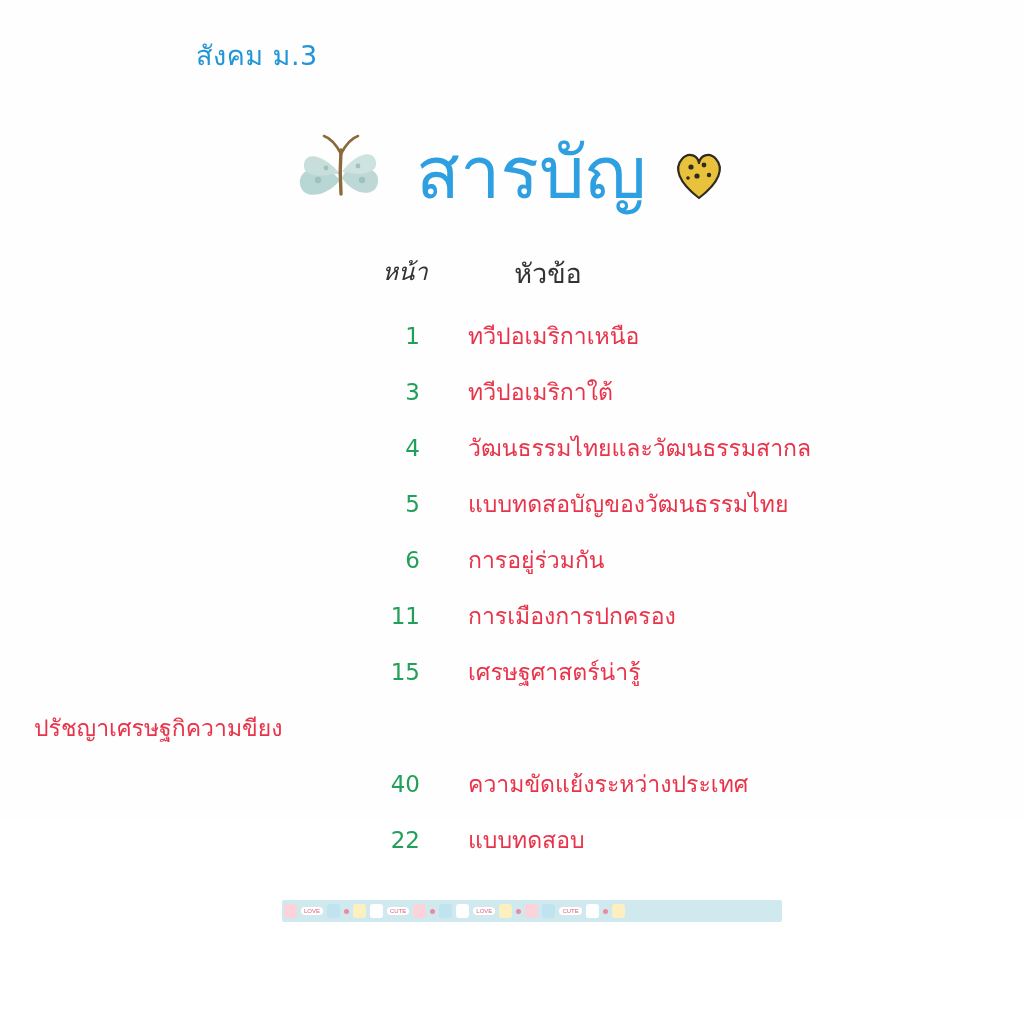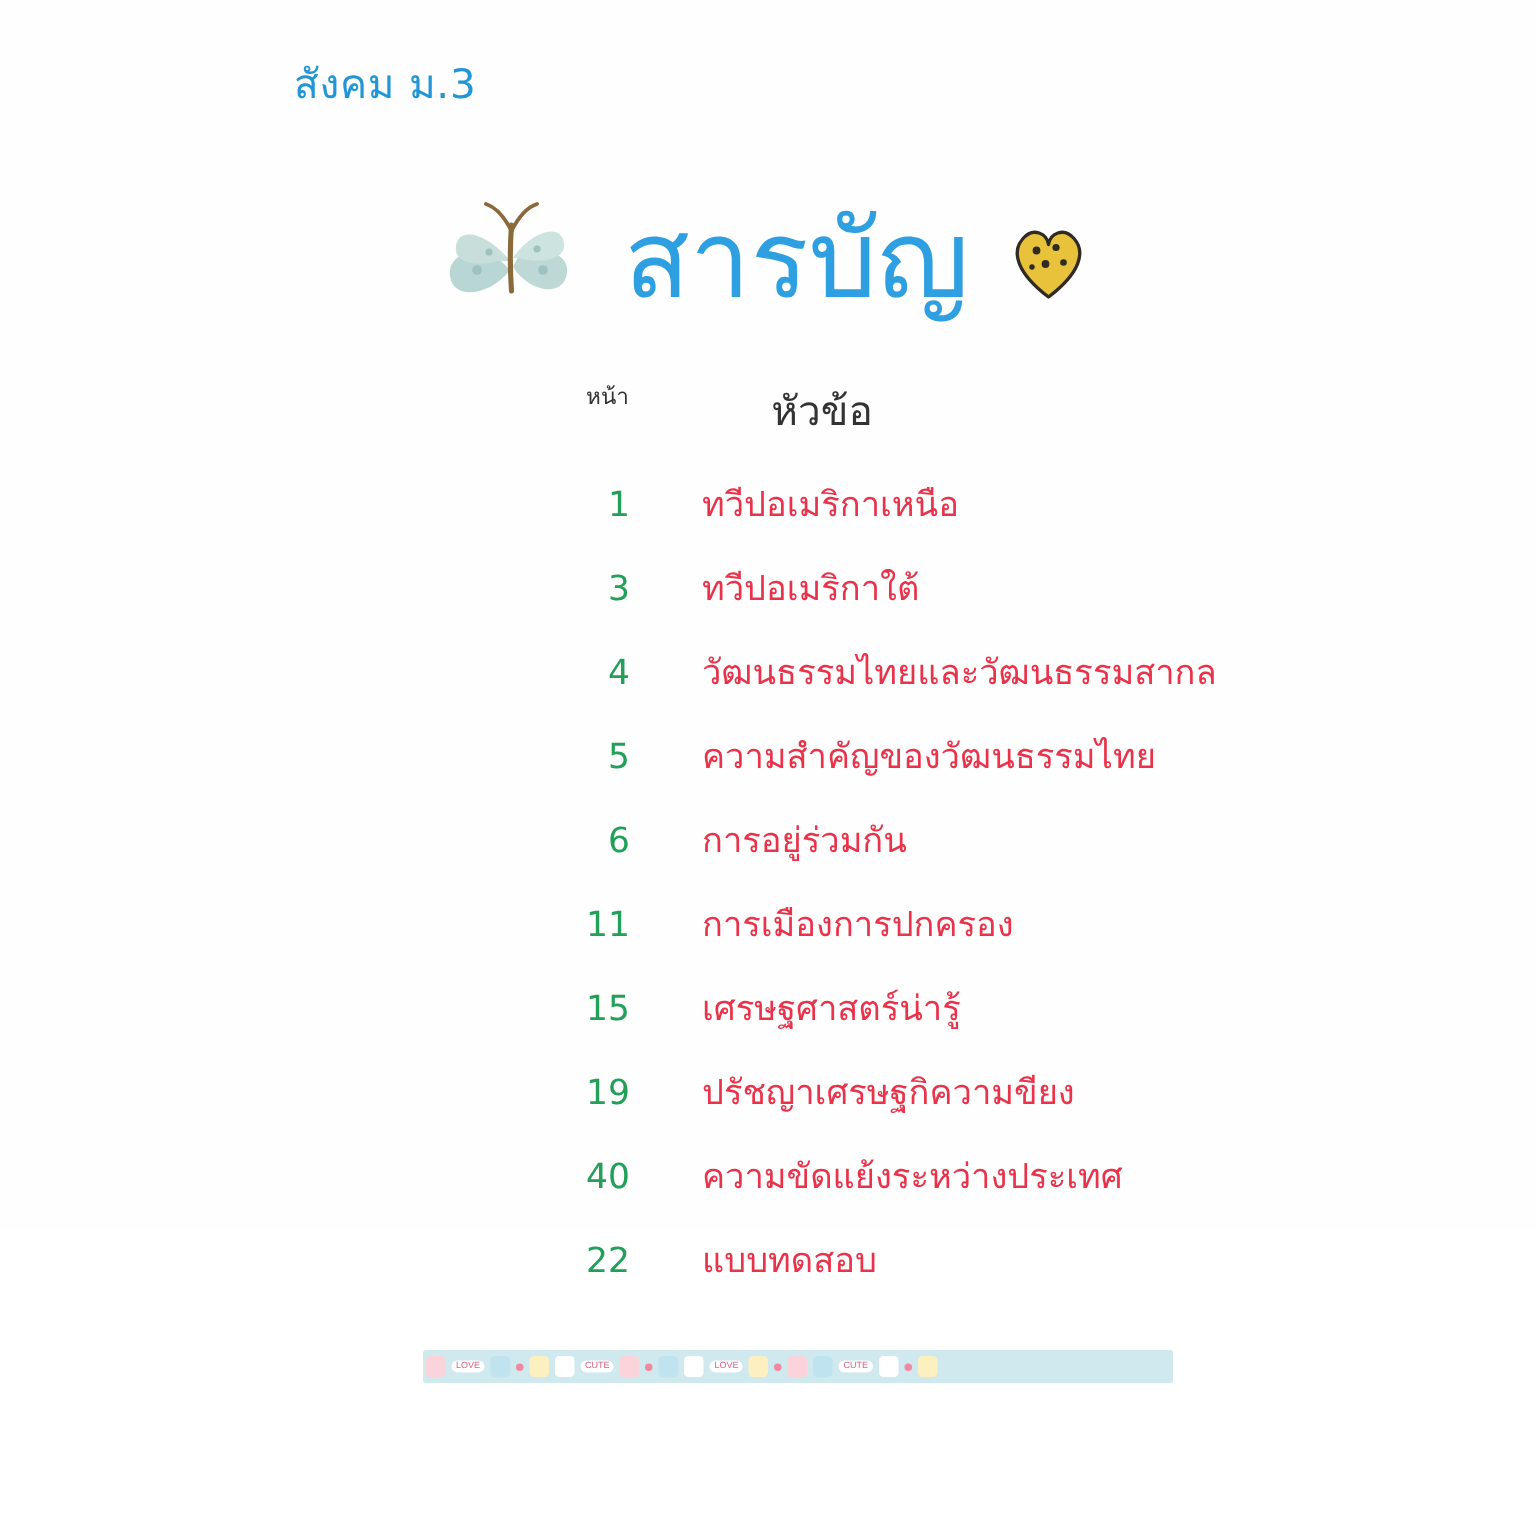--- a/index.html
+++ b/index.html
@@ -70,23 +70,24 @@
     top: 252px;
     left: 0;
     width: 1024px;
     height: 34px;
   }
   .col-page-head {
     position: absolute;
     left: 340px;
     width: 130px;
     text-align: center;
-    font-size: 15px;
+    font-size: 24px;
     color: #333333;
     font-family: "DejaVu Sans", sans-serif;
+    font-style: italic;
   }
   .col-topic-head {
     position: absolute;
     left: 468px;
     width: 160px;
     text-align: center;
     font-size: 27px;
     color: #333333;
     font-family: "DejaVu Sans", sans-serif;
   }
@@ -219,40 +220,39 @@
       <span class="toc-title">ทวีปอเมริกาใต้</span>
     </div>
 
     <div class="toc-row">
       <span class="toc-page">4</span>
       <span class="toc-title">วัฒนธรรมไทยและวัฒนธรรมสากล</span>
     </div>
 
     <div class="toc-row">
       <span class="toc-page">5</span>
-      <span class="toc-title">ความสำคัญของวัฒนธรรมไทย</span>
+      <span class="toc-title">แบบทดสอบัญของวัฒนธรรมไทย</span>
     </div>
 
     <div class="toc-row">
       <span class="toc-page">6</span>
       <span class="toc-title">การอยู่ร่วมกัน</span>
     </div>
 
     <div class="toc-row">
       <span class="toc-page">11</span>
       <span class="toc-title">การเมืองการปกครอง</span>
     </div>
 
     <div class="toc-row">
       <span class="toc-page">15</span>
       <span class="toc-title">เศรษฐศาสตร์น่ารู้</span>
     </div>
 
     <div class="toc-row">
-      <span class="toc-page">19</span>
       <span class="toc-title">ปรัชญาเศรษฐกิความขียง</span>
     </div>
 
     <div class="toc-row">
       <span class="toc-page">40</span>
       <span class="toc-title">ความขัดแย้งระหว่างประเทศ</span>
     </div>
 
     <div class="toc-row">
       <span class="toc-page">22</span>

